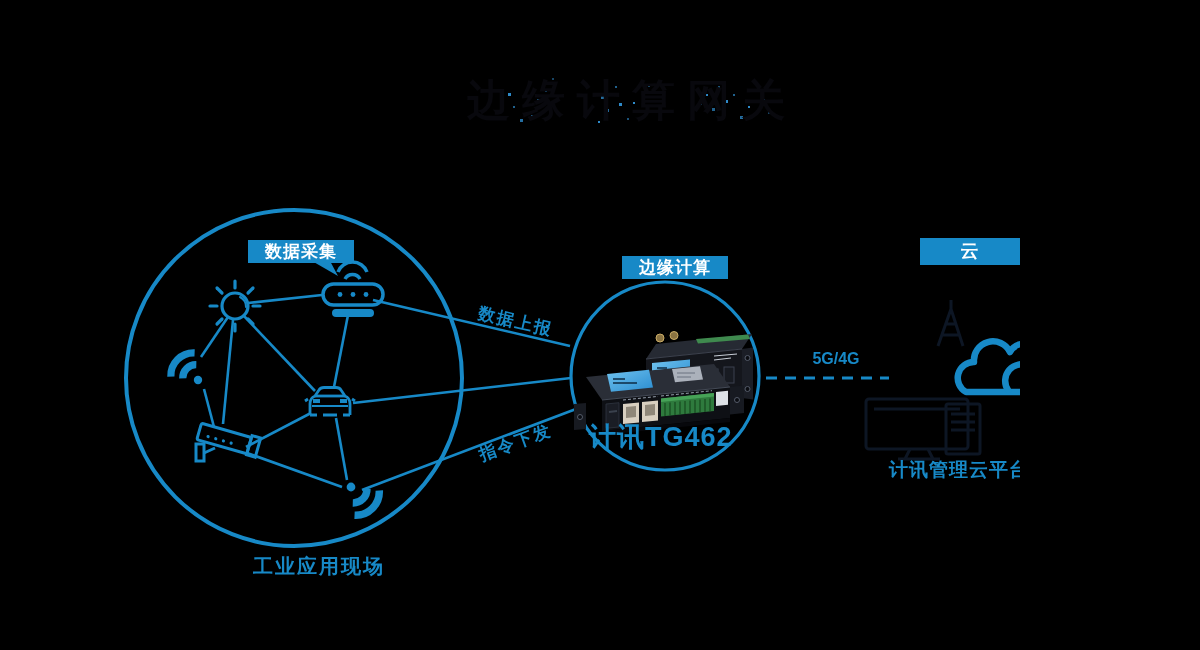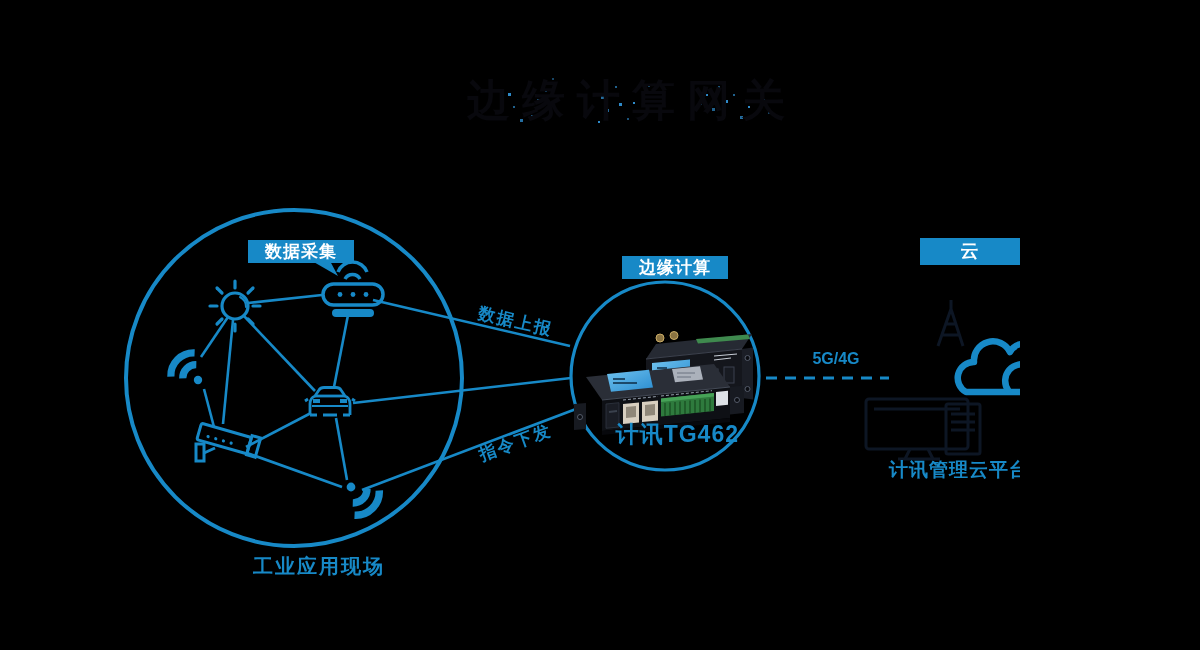--- a/index.html
+++ b/index.html
@@ -221,17 +221,17 @@
   <div class="title">边缘计算网关</div>
 
   <div class="tag" style="left:248px;top:240px;">数据采集</div>
   <div class="tag" style="left:622px;top:256px;">边缘计算</div>
   <div class="tag" style="left:920px;top:238px;width:66px;font-size:18px;line-height:27px;">云</div>
 
   <div class="txt rot-up" style="left:468px;top:310px;width:95px;text-align:center;font-size:17px;letter-spacing:2px;">数据上报</div>
   <div class="txt rot-dn" style="left:468px;top:431px;width:95px;text-align:center;font-size:17px;letter-spacing:2px;">指令下发</div>
   <div class="txt" style="left:790px;top:350px;width:92px;text-align:center;font-size:16px;">5G/4G</div>
 
-  <div class="txt" style="left:589px;top:419px;width:150px;text-align:right;font-size:23px;letter-spacing:1px;">计讯TG462</div>
+  <div class="txt" style="left:589px;top:419px;width:150px;text-align:left;font-size:27px;letter-spacing:1px;">计讯TG462</div>
   <div class="txt" style="left:884px;top:457px;width:150px;text-align:center;font-size:19px;letter-spacing:1px;">计讯管理云平台</div>
   <div class="txt" style="left:234px;top:553px;width:170px;text-align:center;font-size:20px;letter-spacing:2px;">工业应用现场</div>
 
 </div>
 
 </body></html>

